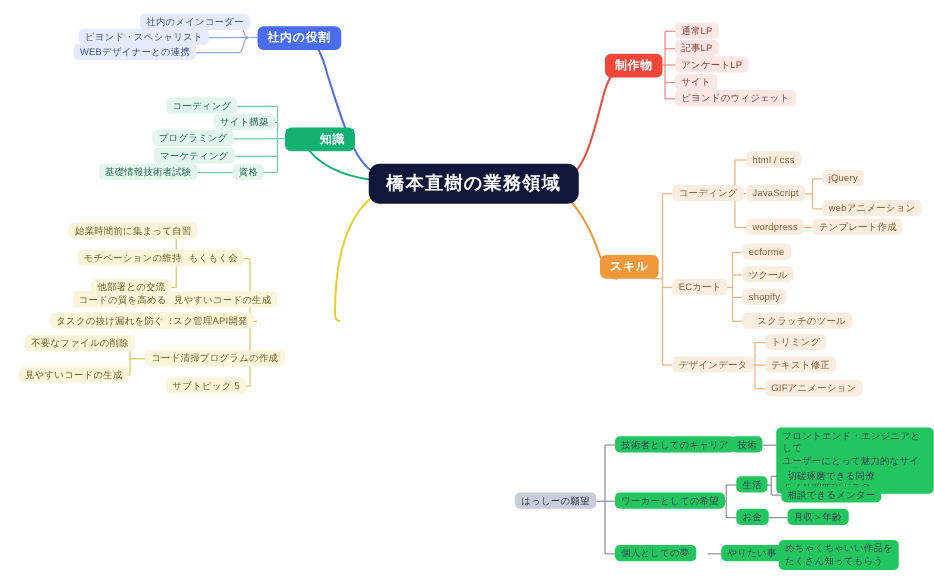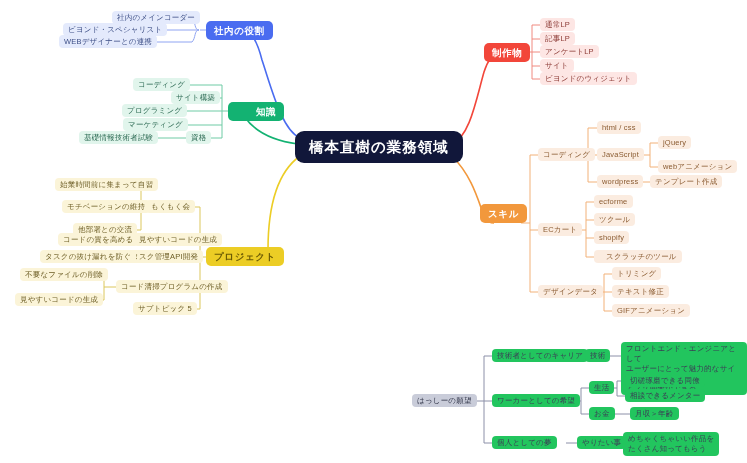--- a/index.html
+++ b/index.html
@@ -197,21 +197,20 @@
   <div class="node leaf blue ta-right" style="left:59px;top:35px;">WEBデザイナーとの連携</div>
 
   <div class="node main green" style="left:228px;top:102px;padding-left:28px;">知識</div>
   <div class="node leaf green ta-right" style="left:133px;top:78px;">コーディング</div>
   <div class="node leaf green ta-right" style="left:123px;top:91px;margin-left:48px;">サイト構築</div>
   <div class="node leaf green ta-right" style="left:122px;top:104px;">プログラミング</div>
   <div class="node leaf green ta-right" style="left:123px;top:118px;">マーケティング</div>
   <div class="node leaf green ta-right" style="left:186px;top:131px;">資格</div>
   <div class="node leaf green ta-right" style="left:79px;top:131px;">基礎情報技術者試験</div>
 
-  <div class="node main yellow" style="left:206px;top:247px;">プロジェクト</div>
   <div class="node leaf yellow" style="left:146px;top:200px;">もくもく会</div>
   <div class="node leaf yellow ta-right" style="left:134px;top:233px;">見やすいコードの生成</div>
   <div class="node leaf yellow ta-right" style="left:126px;top:250px;">タスク管理API開発</div>
   <div class="node leaf yellow ta-right" style="left:116px;top:280px;">コード清掃プログラムの作成</div>
   <div class="node leaf yellow ta-right" style="left:133px;top:302px;">サブトピック 5</div>
   <div class="node leaf yellow ta-right" style="left:55px;top:178px;">始業時間前に集まって自習</div>
   <div class="node leaf yellow ta-right" style="left:62px;top:200px;">モチベーションの維持</div>
   <div class="node leaf yellow ta-right" style="left:73px;top:223px;">他部署との交流</div>
   <div class="node leaf yellow ta-right" style="left:58px;top:233px;">コードの質を高める</div>
   <div class="node leaf yellow ta-right" style="left:40px;top:250px;">タスクの抜け漏れを防ぐ</div>

